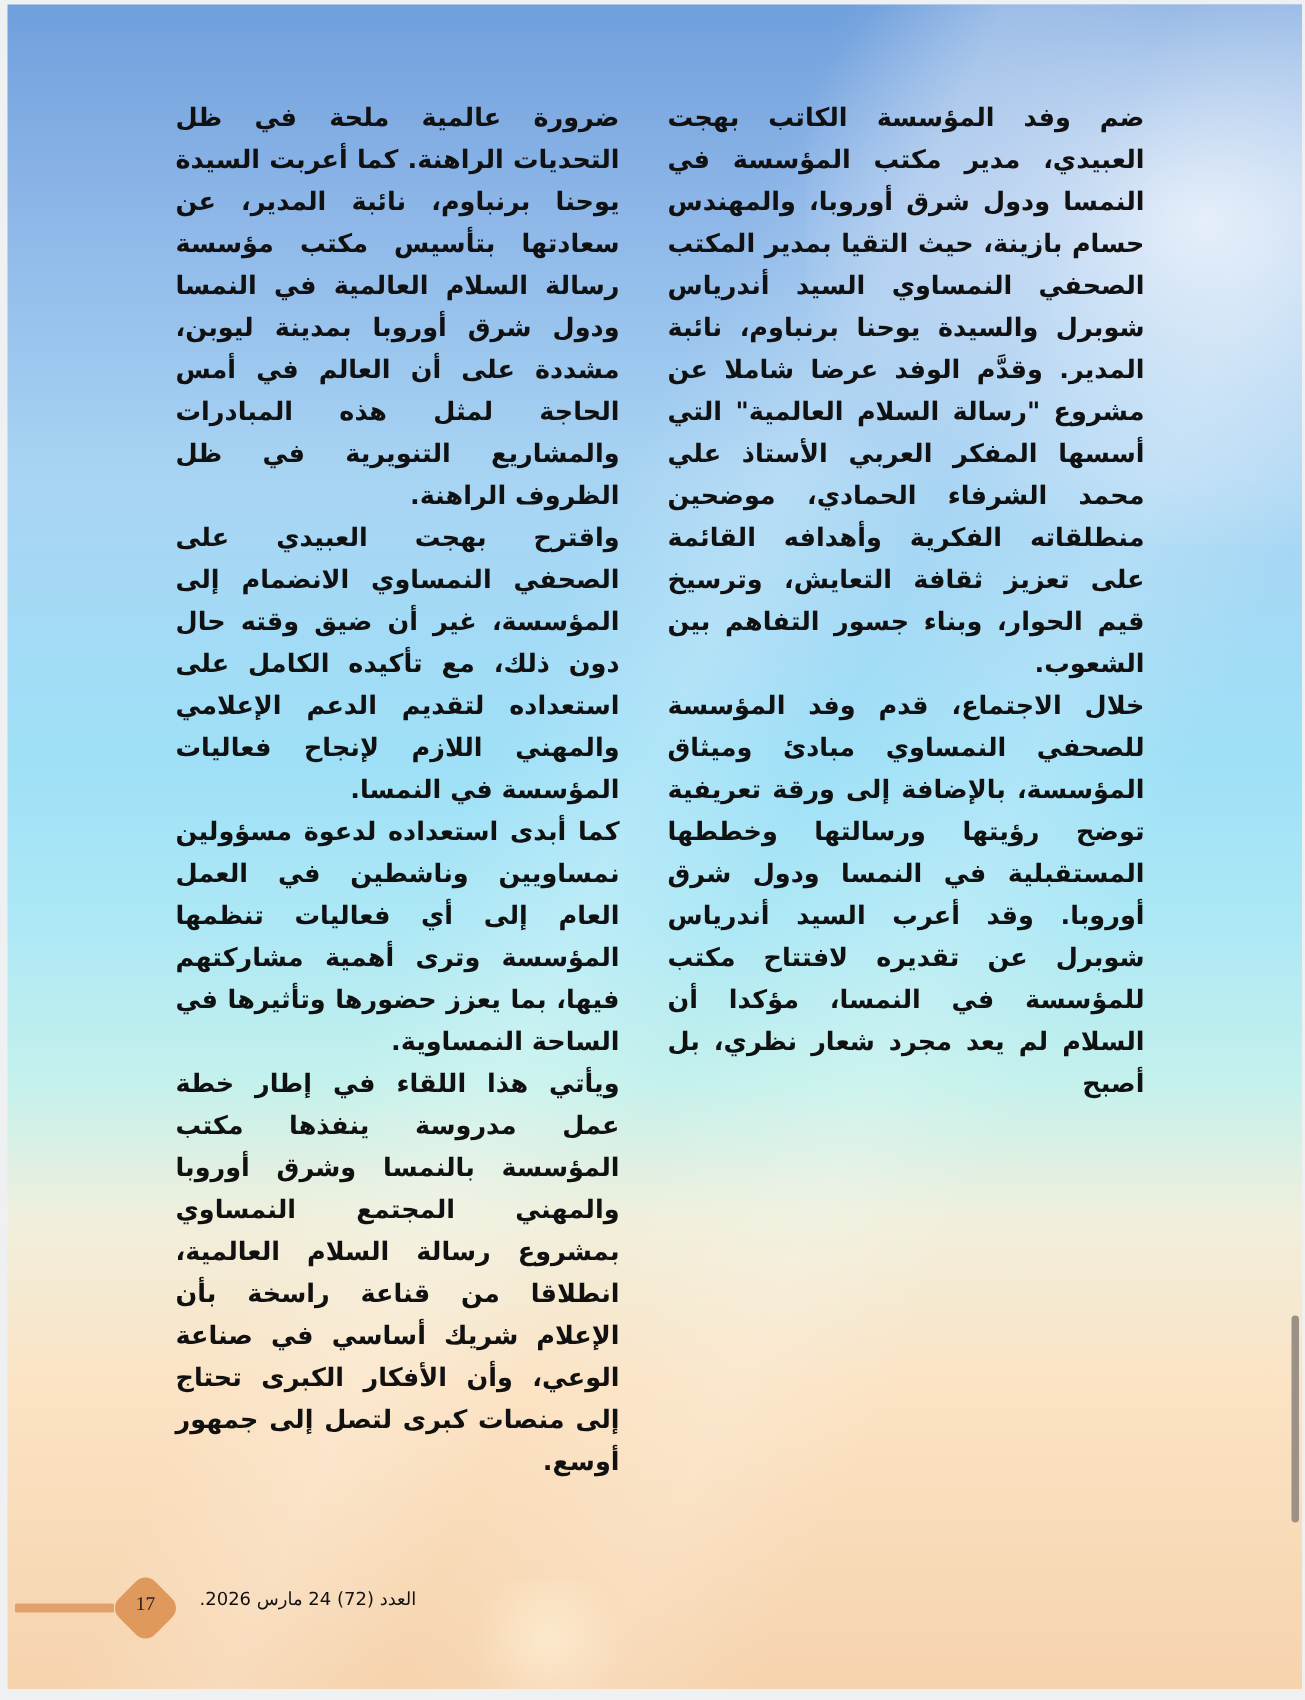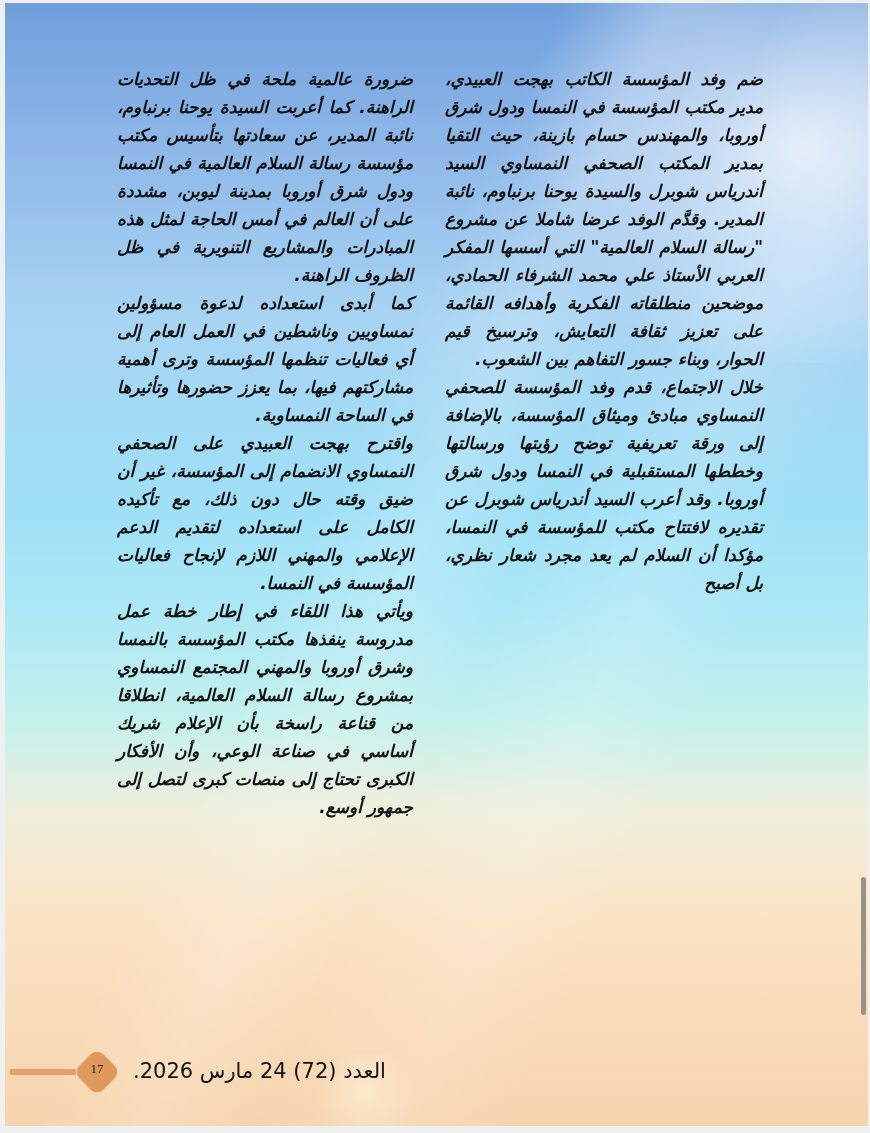--- a/index.html
+++ b/index.html
@@ -34,41 +34,41 @@
       background: radial-gradient(circle, rgba(255,245,220,0.55) 0%, rgba(255,245,220,0) 70%);
     }
     .col {
       position: absolute; top: 62px;
       direction: rtl; text-align: justify; text-align-last: right;
       font-family: "DejaVu Sans", sans-serif;
       font-weight: bold; font-size: 17px; line-height: 28px;
       color: #111;
       z-index: 2;
     }
-    .col p { margin: 0; padding: 0; font-style: italic; }
+    .col p { margin: 0; padding: 0; }
     .col-right { left: 440px; width: 318px; }
     .col-left { left: 112px; width: 296px; }
     .footer {
       position: absolute; left: 0; top: 1048px; width: 420px; height: 44px; z-index: 2;
     }
     .footer-line {
       position: absolute; left: 5px; top: 18px; width: 66px; height: 6px;
       background: #e2a06a; border-radius: 1px;
     }
     .page-badge {
       position: absolute; left: 75px; top: 4px; width: 34px; height: 34px;
       background: #e0995d; transform: rotate(45deg); border-radius: 9px;
     }
     .page-num {
       position: absolute; left: 72px; top: 10px; width: 40px; text-align: center;
       font-family: "Liberation Serif", serif; font-size: 13px; color: #222;
     }
     .issue-text {
       position: absolute; left: 128px; top: 8px; direction: rtl;
-      font-family: "DejaVu Sans", sans-serif; font-size: 21px; color: #111;
+      font-family: "DejaVu Sans", sans-serif; font-size: 12px; color: #111;
       white-space: nowrap;
       text-align: right;
     }
     .scrollbar {
       position: absolute; left: 861px; top: 877px; width: 5px; height: 138px;
       background: #9b9186; border-radius: 3px; z-index: 3;
     }
     .bottom-strip {
       position: absolute; left: 0; top: 1126px; width: 870px; height: 7px; background: #eef0f2;
     }
@@ -78,22 +78,22 @@
 
 <div class="page">
 
   <div class="col col-right">
     <p>ضم وفد المؤسسة الكاتب بهجت العبيدي، مدير مكتب المؤسسة في النمسا ودول شرق أوروبا، والمهندس حسام بازينة، حيث التقيا بمدير المكتب الصحفي النمساوي السيد أندرياس شوبرل والسيدة يوحنا برنباوم، نائبة المدير. وقدَّم الوفد عرضا شاملا عن مشروع "رسالة السلام العالمية" التي أسسها المفكر العربي الأستاذ علي محمد الشرفاء الحمادي، موضحين منطلقاته الفكرية وأهدافه القائمة على تعزيز ثقافة التعايش، وترسيخ قيم الحوار، وبناء جسور التفاهم بين الشعوب.</p>
     <p>خلال الاجتماع، قدم وفد المؤسسة للصحفي النمساوي مبادئ وميثاق المؤسسة، بالإضافة إلى ورقة تعريفية توضح رؤيتها ورسالتها وخططها المستقبلية في النمسا ودول شرق أوروبا. وقد أعرب السيد أندرياس شوبرل عن تقديره لافتتاح مكتب للمؤسسة في النمسا، مؤكدا أن السلام لم يعد مجرد شعار نظري، بل أصبح</p>
   </div>
 
   <div class="col col-left">
     <p>ضرورة عالمية ملحة في ظل التحديات الراهنة. كما أعربت السيدة يوحنا برنباوم، نائبة المدير، عن سعادتها بتأسيس مكتب مؤسسة رسالة السلام العالمية في النمسا ودول شرق أوروبا بمدينة ليوبن، مشددة على أن العالم في أمس الحاجة لمثل هذه المبادرات والمشاريع التنويرية في ظل الظروف الراهنة.</p>
+    <p>واقترح بهجت العبيدي على الصحفي النمساوي الانضمام إلى المؤسسة، غير أن ضيق وقته حال دون ذلك، مع تأكيده الكامل على استعداده لتقديم الدعم الإعلامي والمهني اللازم لإنجاح فعاليات المؤسسة في النمسا.</p>
     <p>كما أبدى استعداده لدعوة مسؤولين نمساويين وناشطين في العمل العام إلى أي فعاليات تنظمها المؤسسة وترى أهمية مشاركتهم فيها، بما يعزز حضورها وتأثيرها في الساحة النمساوية.</p>
-    <p>واقترح بهجت العبيدي على الصحفي النمساوي الانضمام إلى المؤسسة، غير أن ضيق وقته حال دون ذلك، مع تأكيده الكامل على استعداده لتقديم الدعم الإعلامي والمهني اللازم لإنجاح فعاليات المؤسسة في النمسا.</p>
     <p>ويأتي هذا اللقاء في إطار خطة عمل مدروسة ينفذها مكتب المؤسسة بالنمسا وشرق أوروبا والمهني المجتمع النمساوي بمشروع رسالة السلام العالمية، انطلاقا من قناعة راسخة بأن الإعلام شريك أساسي في صناعة الوعي، وأن الأفكار الكبرى تحتاج إلى منصات كبرى لتصل إلى جمهور أوسع.</p>
   </div>
 
   <div class="footer">
     <div class="footer-line"></div>
     <div class="page-badge"></div>
     <div class="page-num">17</div>
     <div class="issue-text">العدد (72) 24 مارس 2026.</div>
   </div>
 </div>

